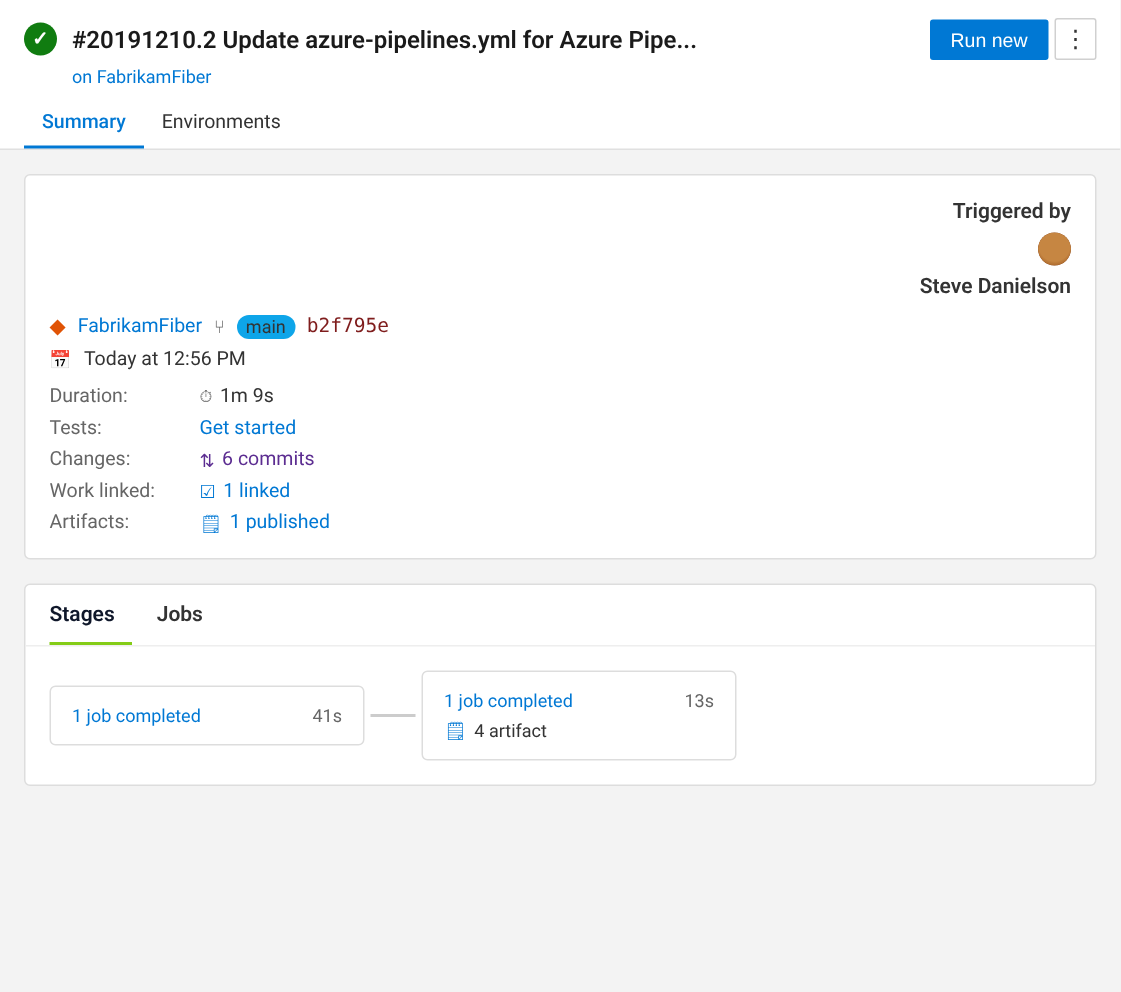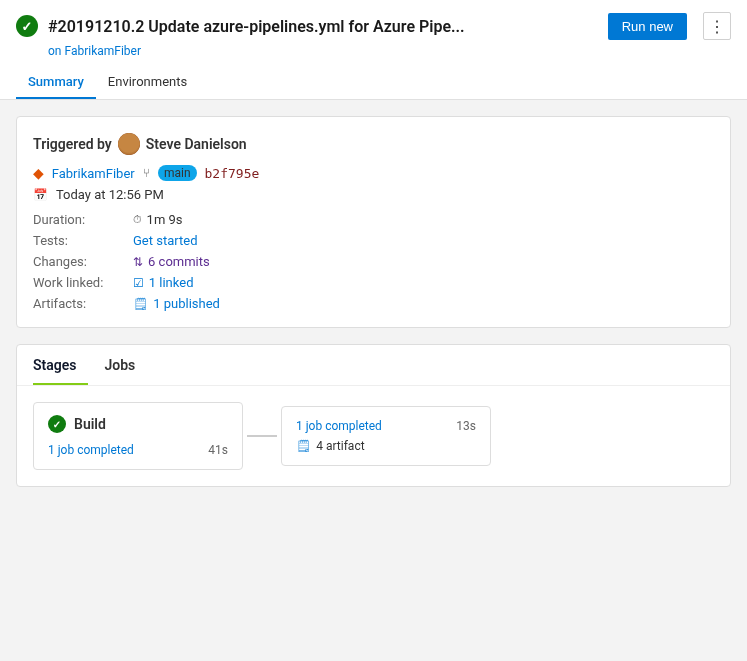--- a/index.html
+++ b/index.html
@@ -51,21 +51,21 @@
     .header-subtitle {
       font-size: 12px;
       color: #0078d4;
       margin-left: 32px;
       margin-bottom: 8px;
       cursor: pointer;
     }
     .header-actions {
       display: flex;
       align-items: center;
-      gap: 16px;
+      gap: 4px;
     }
     .btn-run-new {
       background: #0078d4;
       color: white;
       border: none;
       padding: 6px 14px;
       border-radius: 2px;
       font-size: 13px;
       cursor: pointer;
       font-weight: 500;
@@ -105,25 +105,26 @@
     }
     .card {
       background: #fff;
       border: 1px solid #ddd;
       border-radius: 4px;
       padding: 16px;
       margin-bottom: 16px;
     }
     .triggered-by {
       display: flex;
-      align-items: center;
+      align-items: flex-end;
       gap: 6px;
       font-size: 14px;
       font-weight: 600;
       margin-bottom: 10px;
+      flex-direction: column;
     }
     .avatar {
       width: 22px;
       height: 22px;
       border-radius: 50%;
       background: #8b4513;
       display: flex;
       align-items: center;
       justify-content: center;
       overflow: hidden;
@@ -372,24 +373,20 @@
           <span>Stages</span>
         </div>
         <div class="stage-tab">
           <span>Jobs</span>
         </div>
       </div>
 
       <div class="stages-content">
 
         <div class="stage-card">
-          <div class="stage-header">
-            <div class="stage-success-icon"></div>
-            <span>Build</span>
-          </div>
           <div class="stage-footer">
             <span class="jobs-count">1 job completed</span>
             <span class="duration">41s</span>
           </div>
         </div>
 
         <div class="connector"></div>
 
         <div class="stage-card">
           <div class="stage-footer">

